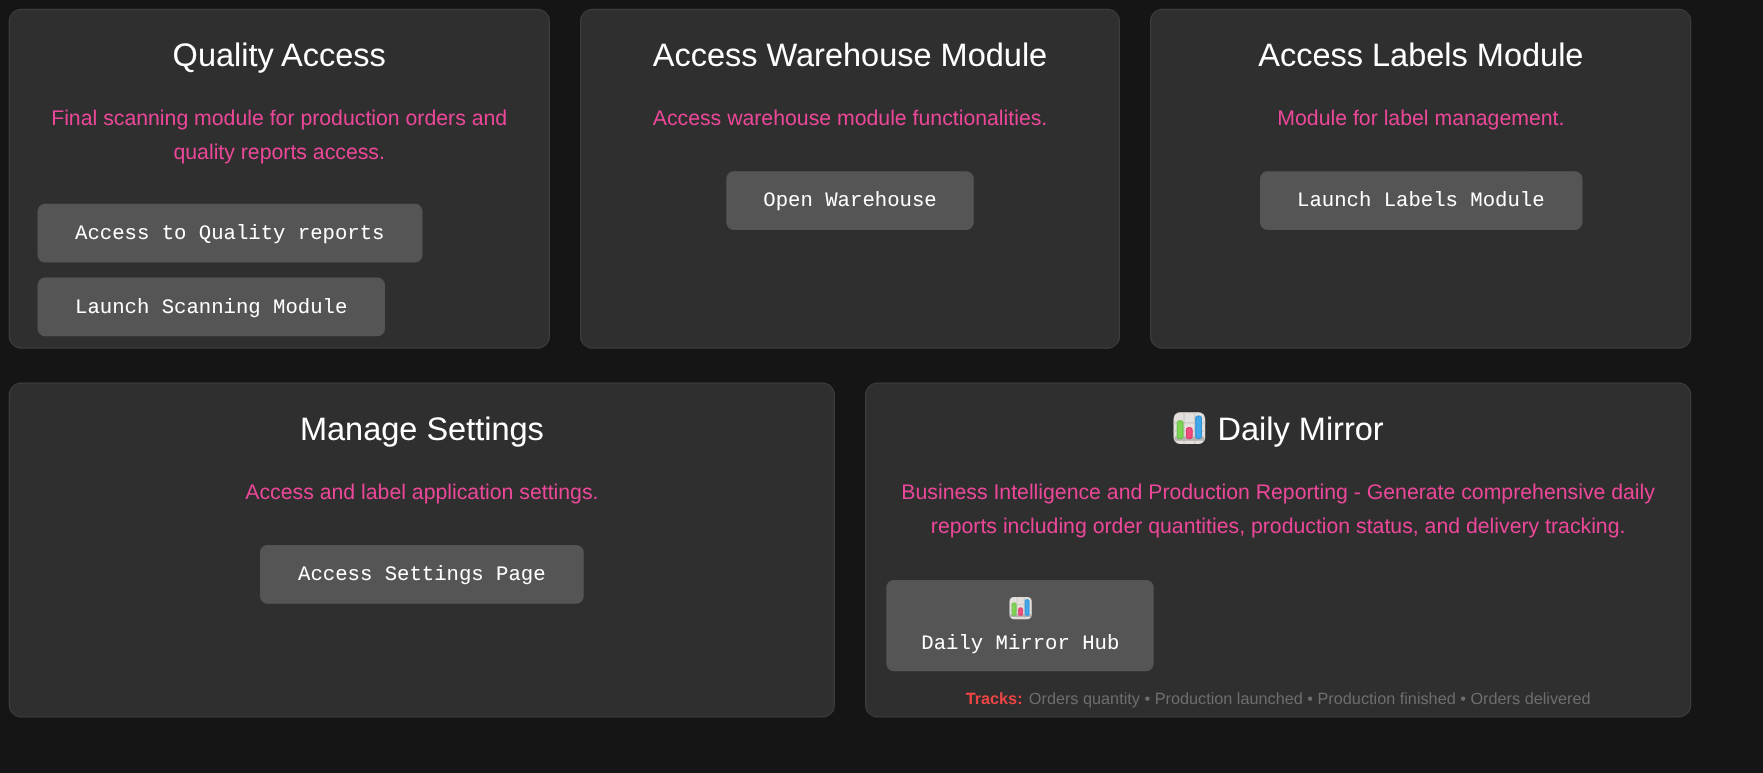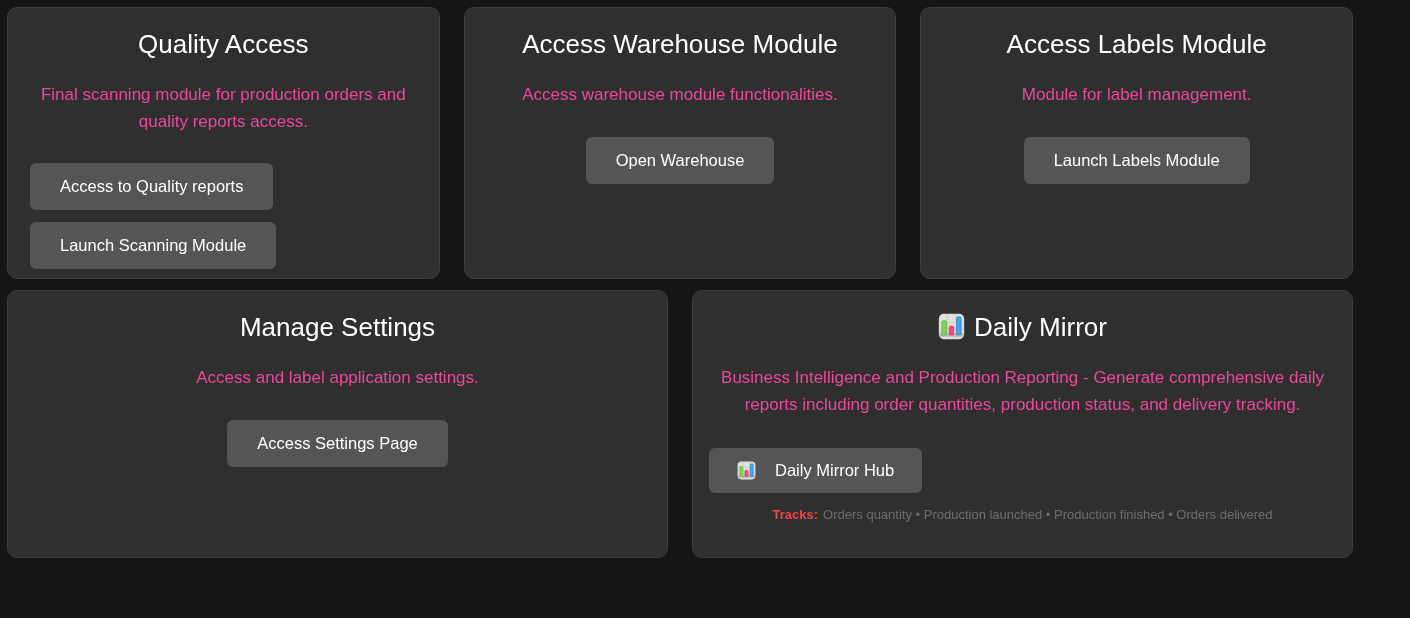--- a/index.html
+++ b/index.html
@@ -18,21 +18,21 @@
   }
   .wrap {
     width: 1346px;
     margin: 7px 0 0 7px;
   }
   .row {
     display: flex;
     gap: 24px;
   }
   .row.bottom {
-    margin-top: 11px;
+    margin-top: 27px;
     border-radius: 6px;
   }
   .card {
     flex: 1;
     background: #2f2f2f;
     border: 1px solid #3d3d3d;
     border-radius: 10px;
     padding: 0 16px;
     text-align: center;
   }
@@ -50,21 +50,21 @@
     line-height: 27px;
     margin: 22px 0 0 0;
     color: #ec4899;
   }
   .btn {
     display: inline-block;
     background: #555555;
     color: #ffffff;
     border: none;
     border-radius: 6px;
-    font-family: Liberation Sans, sans-serif;
+    font-family: Liberation Mono, monospace;
     font-size: 16.5px;
     padding: 14px 30px;
     cursor: pointer;
   }
   .btn-stack {
     text-align: left;
     margin-top: 28px;
   }
   .btn-stack .btn {
     display: block;
@@ -73,22 +73,23 @@
   .btn-center {
     margin-top: 29px;
   }
   .btn-left {
     text-align: left;
     margin-top: 30px;
   }
   .btn-with-icon {
     display: inline-flex;
     align-items: center;
-    gap: 19px;
+    gap: 9px;
     padding: 13px 28px;
+    flex-direction: column;
   }
   .title-icon {
     vertical-align: -4px;
     margin-right: 9px;
   }
   .tracks {
     margin-top: 14px;
     font-size: 13px;
     color: #6e6e6e;
     text-align: center;

